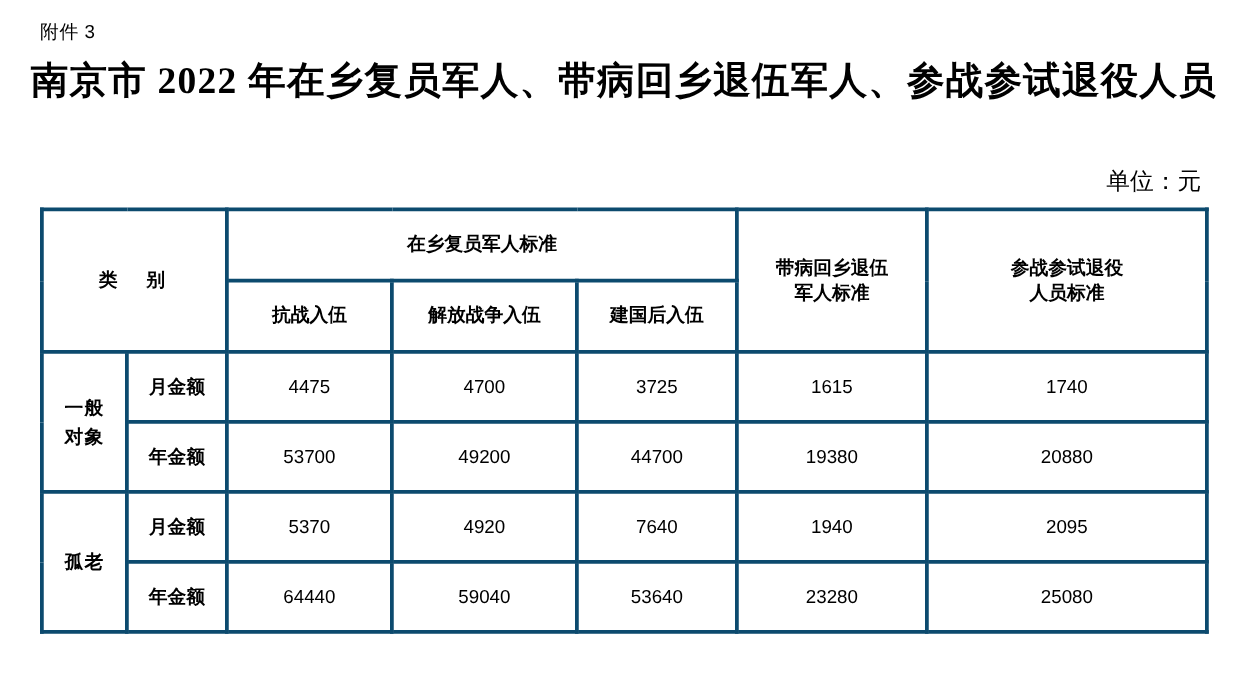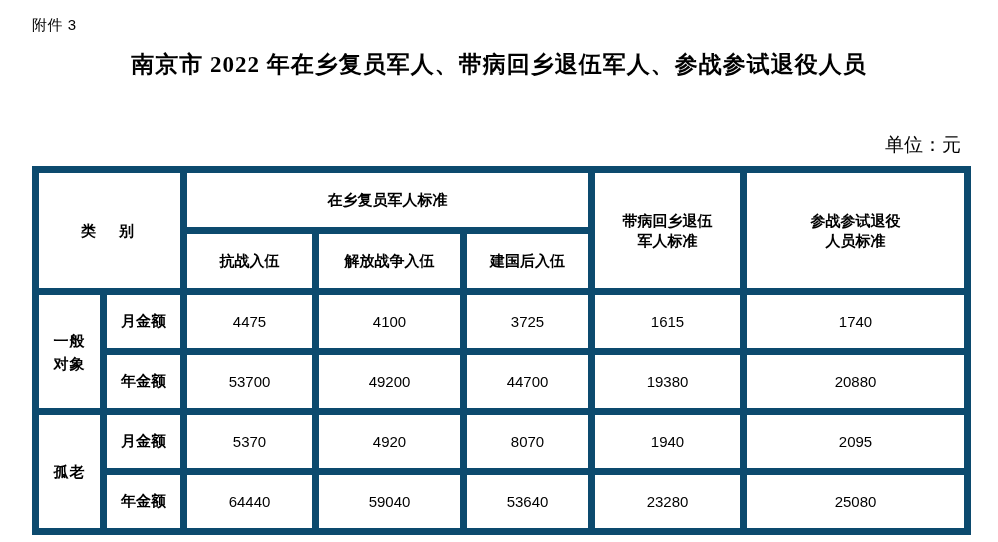--- a/index.html
+++ b/index.html
@@ -29,21 +29,21 @@
     letter-spacing: 0.5px;
   }
   .doc-title {
     position: absolute;
     left: 0;
     right: 0;
     top: 48px;
     text-align: center;
     font-family: "Liberation Serif", "DejaVu Serif", serif;
     font-weight: bold;
-    font-size: 23px;
+    font-size: 30px;
     line-height: 34px;
     letter-spacing: 1px;
   }
   .doc-title .line2 {
     display: block;
   }
   .unit-note {
     position: absolute;
     right: 37px;
     top: 132px;
@@ -52,21 +52,21 @@
   }
   table.std {
     position: absolute;
     left: 32px;
     top: 166px;
     width: 932px;
     border-collapse: collapse;
     table-layout: fixed;
   }
   table.std td {
-    border: 7px solid #0c4a6e;
+    border: 3px solid #0c4a6e;
     text-align: center;
     vertical-align: middle;
     font-family: "Liberation Sans", "DejaVu Sans", sans-serif;
     font-size: 15px;
     padding: 0;
   }
   td.hdr {
     font-weight: bold;
     font-size: 15.5px;
     line-height: 20px;
@@ -136,21 +136,21 @@
         <td class="hdr h-sub">建国后入伍</td>
       </tr>
 
       <tr>
         <td class="row-group" rowspan="2">
           <span class="grp-2line">一般</span>
           <span class="grp-2line">对象</span>
         </td>
         <td class="row-sub h-data">月金额</td>
         <td class="num">4475</td>
-        <td class="num">4100</td>
+        <td class="num">4700</td>
         <td class="num">3725</td>
         <td class="num">1615</td>
         <td class="num">1740</td>
       </tr>
 
       <tr>
         <td class="row-sub h-data">年金额</td>
         <td class="num">53700</td>
         <td class="num">49200</td>
         <td class="num">44700</td>
@@ -158,21 +158,21 @@
         <td class="num">20880</td>
       </tr>
 
       <tr>
         <td class="row-group" rowspan="2">
           <span class="grp-2line">孤老</span>
         </td>
         <td class="row-sub h-data">月金额</td>
         <td class="num">5370</td>
         <td class="num">4920</td>
-        <td class="num">8070</td>
+        <td class="num">7640</td>
         <td class="num">1940</td>
         <td class="num">2095</td>
       </tr>
 
       <tr>
         <td class="row-sub h-data">年金额</td>
         <td class="num">64440</td>
         <td class="num">59040</td>
         <td class="num">53640</td>
         <td class="num">23280</td>

